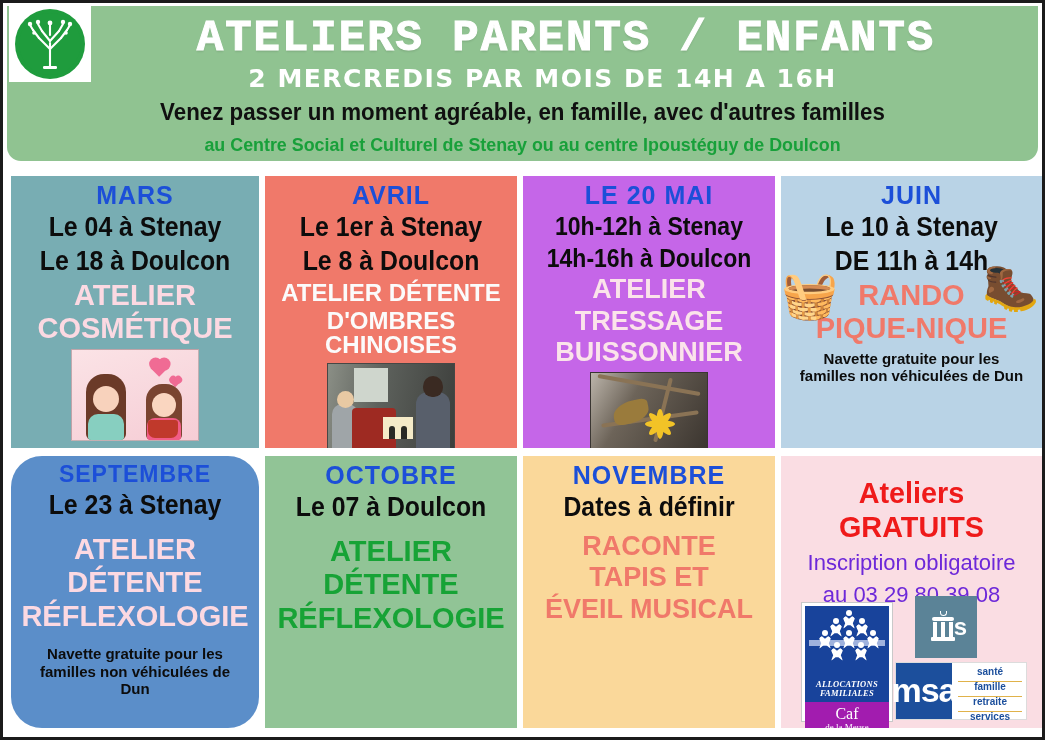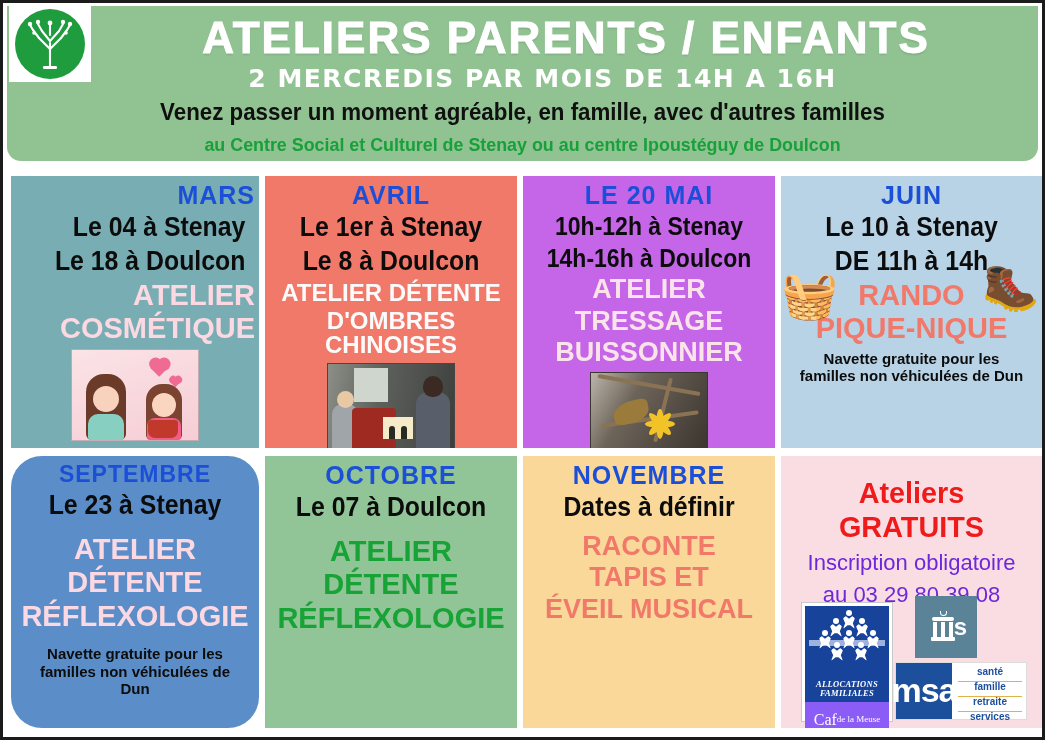--- a/index.html
+++ b/index.html
@@ -43,21 +43,21 @@
     border-radius: 50%;
     background: #1f9c3d;
     position: relative;
     display:flex; align-items:center; justify-content:center;
   }
 
   .title-main {
     position: absolute;
     left: 17px; right: 0; top: 7px;
     text-align: center;
-    font-family: Liberation Sans, sans-serif;
+    font-family: Liberation Mono, monospace;
     font-weight: bold;
     font-size: 44px;
     letter-spacing: 2px;
     color: #ffffff;
     -webkit-text-stroke: 1px #ffffff;
     padding-left: 70px;
     text-shadow: 0 2px 2px rgba(0,0,0,0.10);
   }
 
   .title-sub {
@@ -155,21 +155,21 @@
   }
 
   .photo {
     margin: 5px auto 0 auto;
     border: 1px solid rgba(0,0,0,0.22);
     position: relative;
     overflow: hidden;
   }
 
   
-  .c-mars  { background:#78adb3;text-align:right; }
+  .c-mars  { background:#78adb3; }
   .c-avril { background:#f0796a; }
   .c-mai   { background:#c566e8; }
   .c-juin  { background:#b9d3e6; }
   .c-sept  { background:#5b8ec9;border-radius:31px; }
   .c-oct   { background:#91c496; }
   .c-nov   { background:#fad89a; }
   .c-info  { background:#fadde3; }
 
   .t-pink   { color:#fcd9e2; }
   .t-white  { color:#fbfbfb; }
@@ -291,22 +291,22 @@
   .caf-fig { position:absolute; width:12px; height:20px; }
   .caf-fig b { position:absolute; left:3px; top:0; width:6px; height:6px; background:#fff; border-radius:50%; display:block;}
   .caf-fig i { position:absolute; left:0; top:6px; width:12px; height:13px; background:#fff;
                border-radius:4px 4px 2px 2px; display:block;
                clip-path: polygon(0 18%, 22% 0, 50% 22%, 78% 0, 100% 18%, 82% 55%, 100% 100%, 62% 72%, 38% 72%, 0 100%, 18% 55%); }
   .caf-txt1 {
     font-family:"Liberation Serif", serif; font-style:italic; font-weight:bold;
     color:#fff; font-size:8.5px; line-height:1.08; letter-spacing:.3px; padding-bottom:4px;
   }
   .caf-bot {
-    height:36px; background:#8b5cf6;
-    display:flex; flex-direction:row; align-items:center; justify-content:center;
+    height:36px; background:#a21caf;
+    display:flex; flex-direction:column; align-items:center; justify-content:center;
   }
   .caf-caf { font-family:"Liberation Serif", serif; color:#fff; font-size:16px; line-height:1; }
   .caf-meuse { font-family:"Liberation Serif", serif; color:#fff; font-size:9px; line-height:1.3; }
 
   
   .msa-icon {
     position: absolute; left: 120px; top: 0px;
     width: 62px; height: 62px; background:#5b8397;
     display:flex; align-items:center; justify-content:center;
   }

